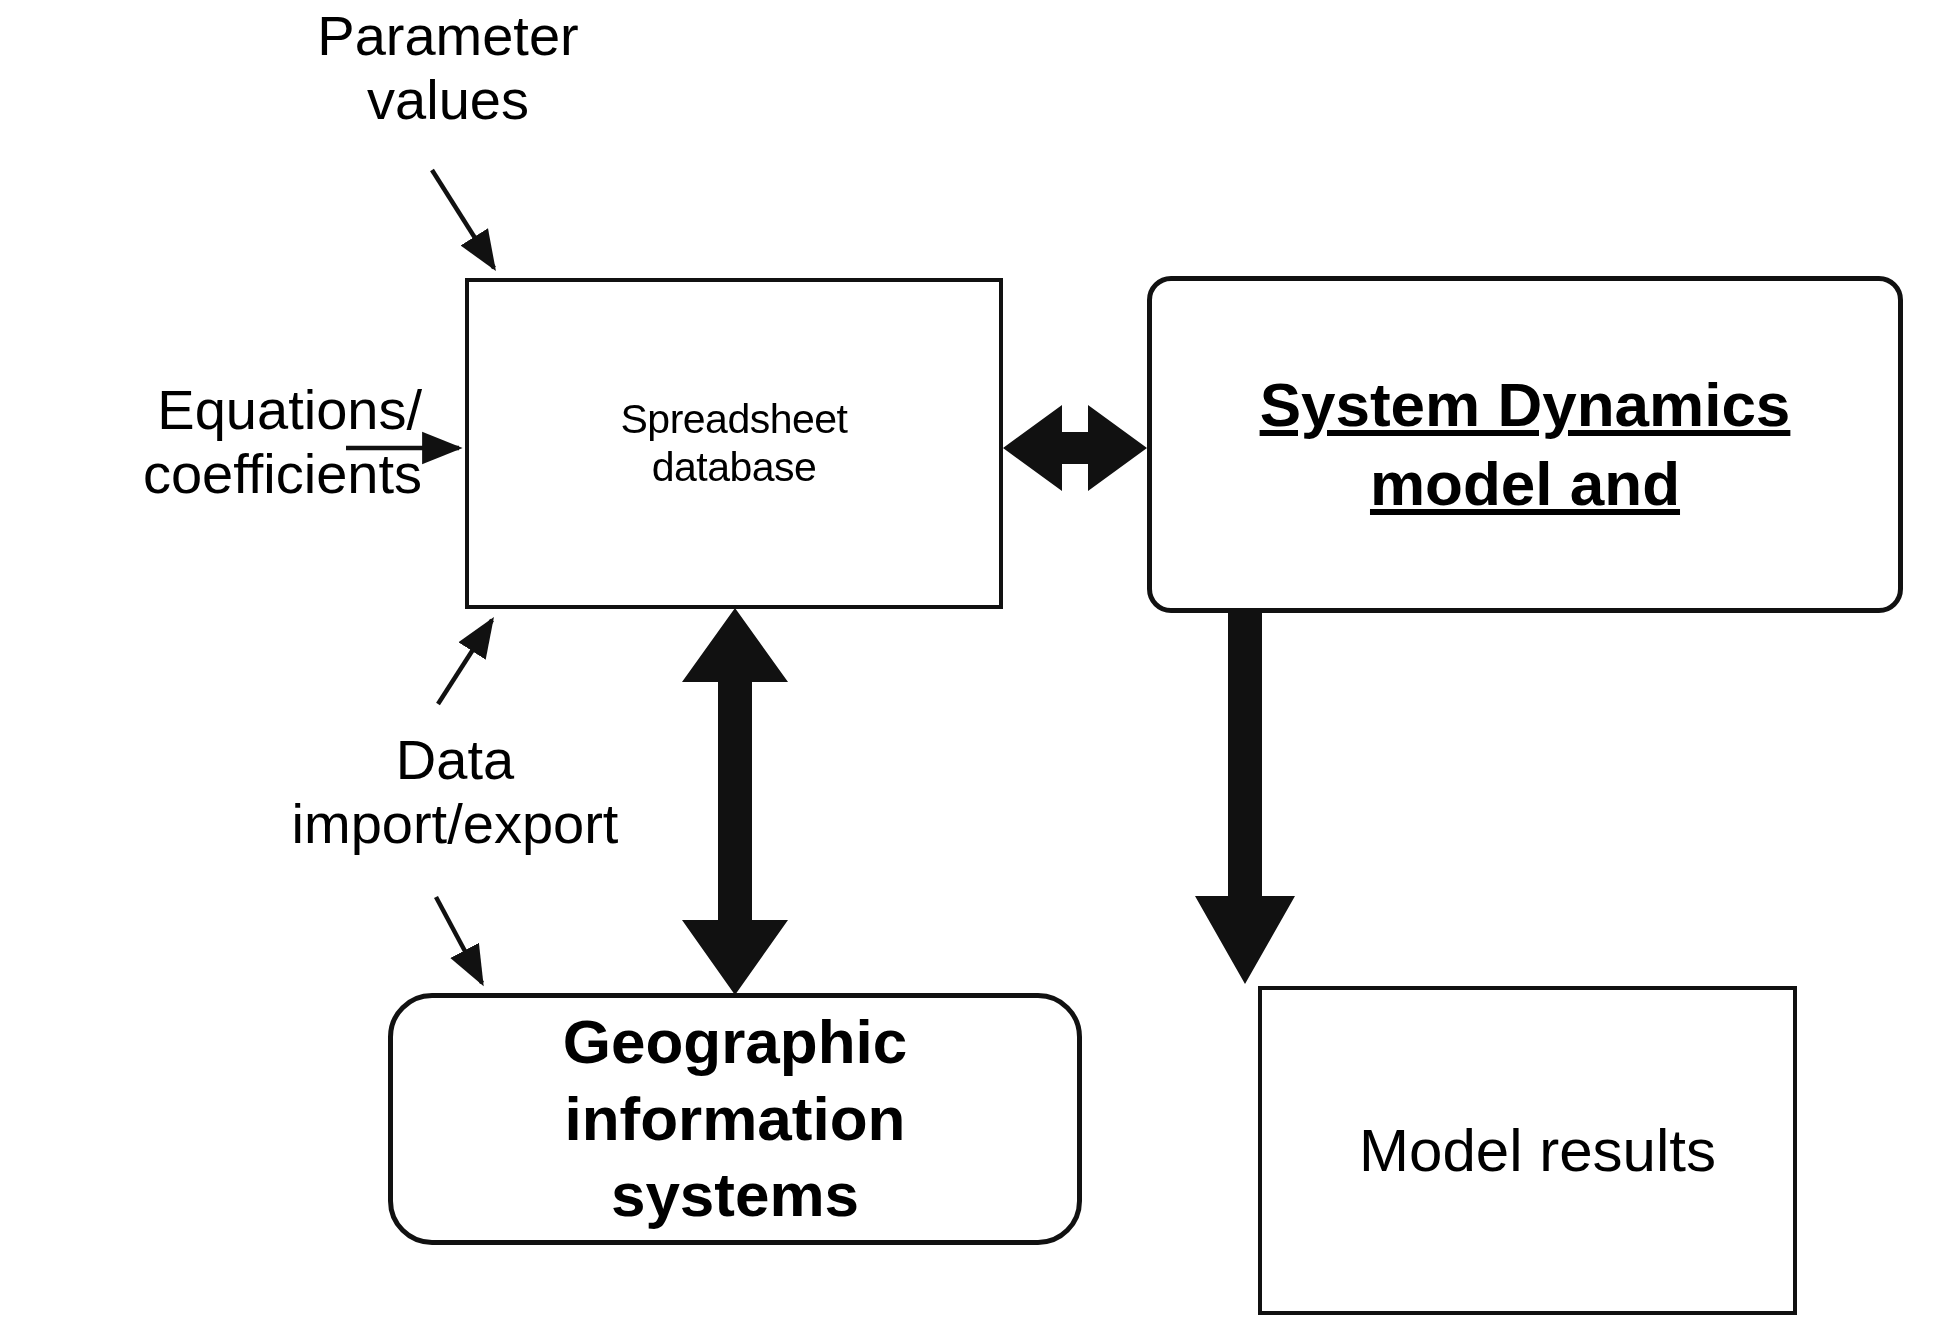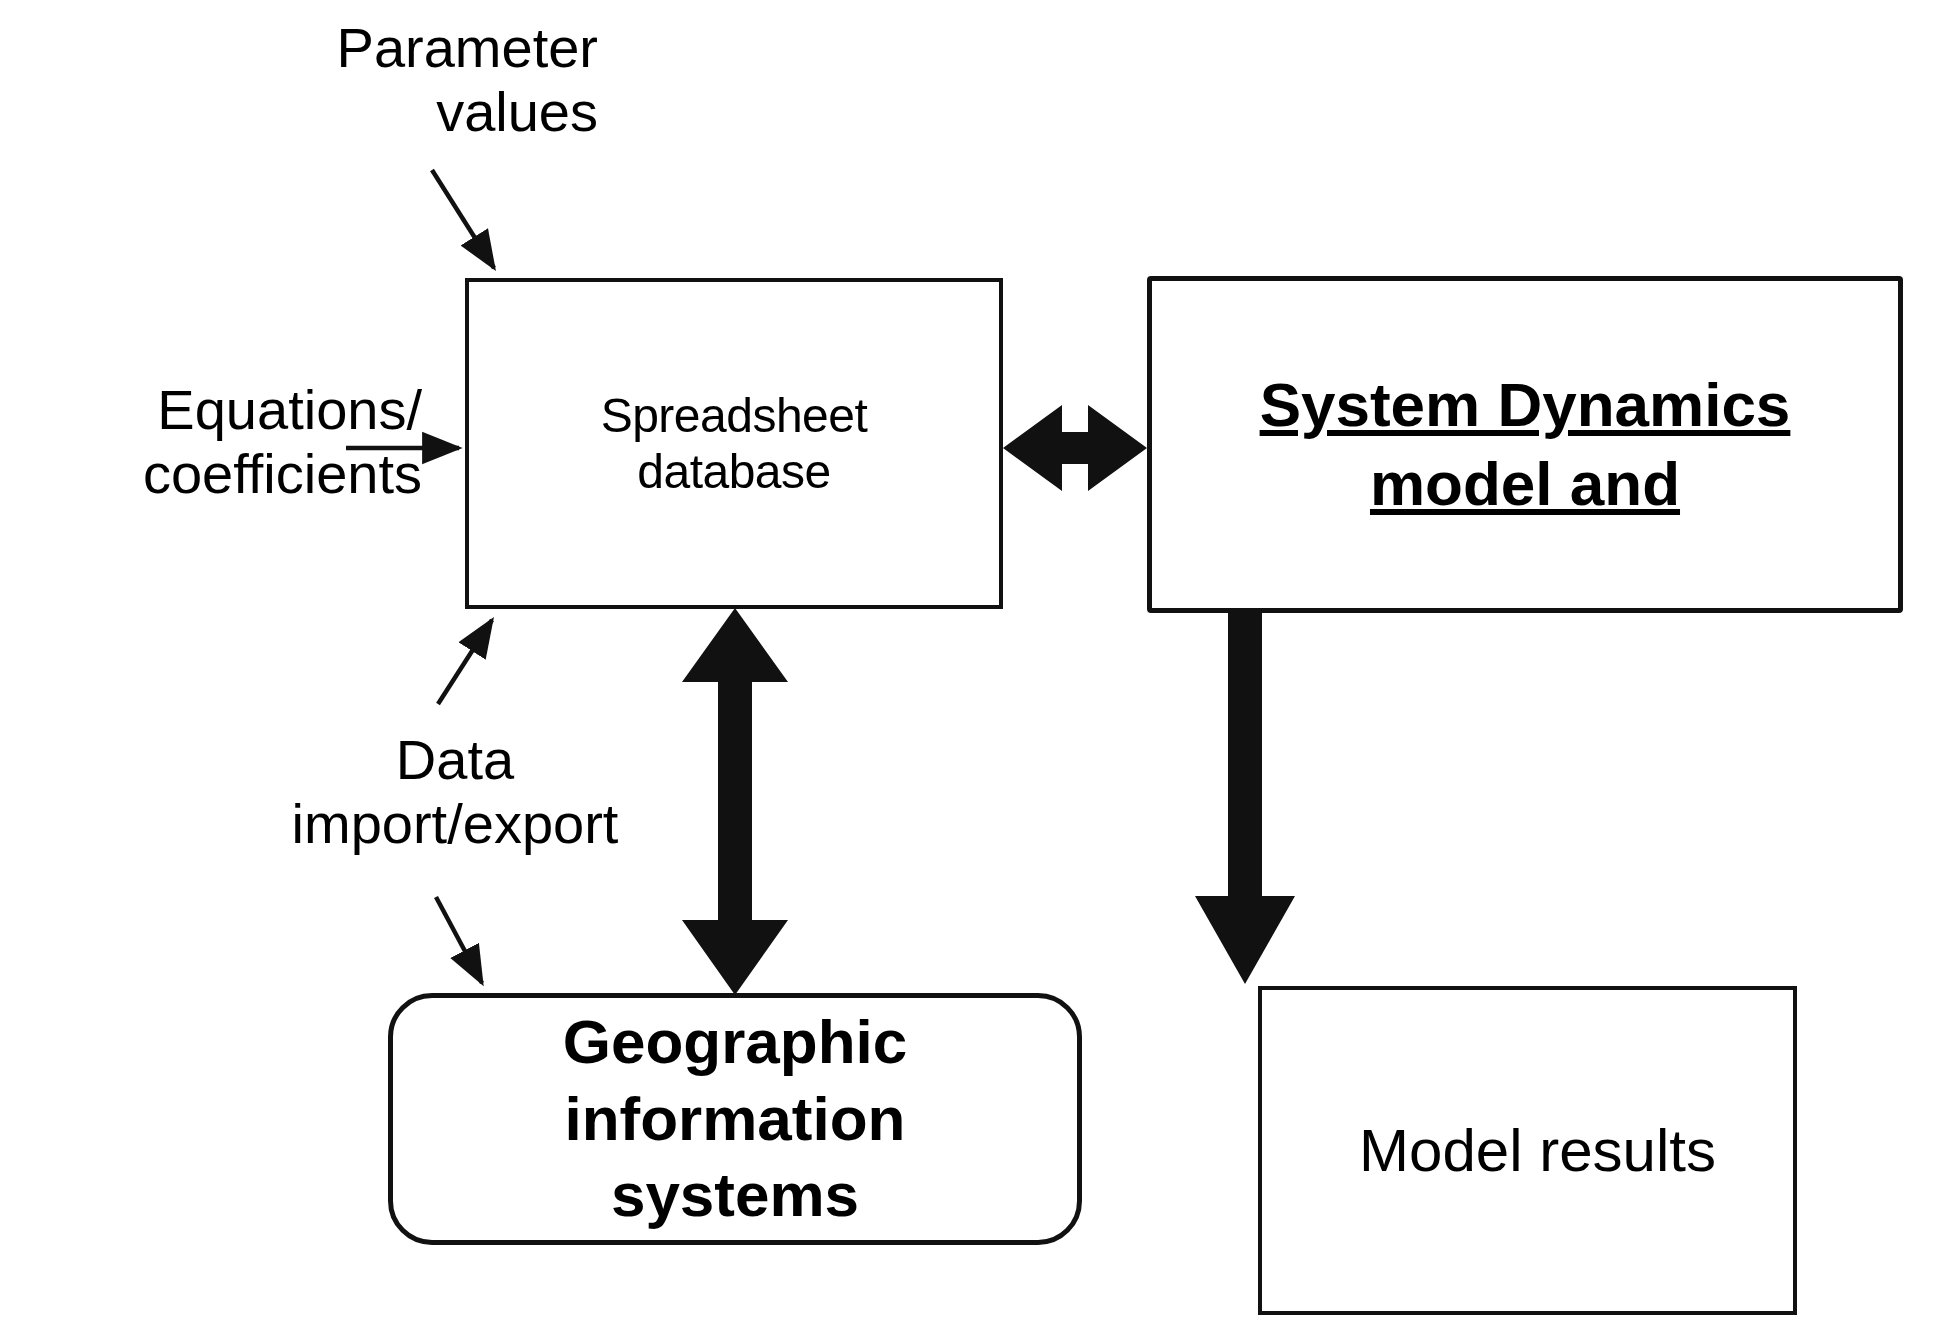--- a/index.html
+++ b/index.html
@@ -6,38 +6,38 @@
   body{width:1934px;height:1344px;overflow:hidden;font-family:"Liberation Sans",sans-serif;color:#000;}
   #stage{position:relative;width:1934px;height:1344px;background:#fff;}
   #svg-layer{position:absolute;left:0;top:0;width:1934px;height:1344px;}
 
   .node{position:absolute;box-sizing:border-box;display:flex;align-items:center;justify-content:center;
         text-align:center;background:#fff;border:4px solid #111;}
   .node .label{display:block;width:100%;line-height:1.16;}
 
   
   #node-spreadsheet{left:465px;top:278px;width:538px;height:331px;border-radius:0;}
-  #node-spreadsheet .label{font-size:48px;font-weight:400;letter-spacing:-0.5px;text-align:center;}
+  #node-spreadsheet .label{font-size:41px;font-weight:400;letter-spacing:-0.5px;text-align:center;}
 
   
-  #node-sd{left:1147px;top:276px;width:756px;height:337px;border-radius:4px;border-width:5px;}
+  #node-sd{left:1147px;top:276px;width:756px;height:337px;border-radius:24px;border-width:5px;}
   #node-sd .label{font-size:62px;font-weight:bold;line-height:1.26;}
   #node-sd .label .ln{display:block;text-decoration:underline;text-underline-offset:4px;
                       text-decoration-thickness:6px;}
 
   
   #node-gis{left:388px;top:993px;width:694px;height:252px;border-radius:44px;border-width:5px;}
   #node-gis .label{font-size:62px;font-weight:bold;line-height:1.24;}
 
   
   #node-results{left:1258px;top:986px;width:539px;height:329px;border-radius:0;padding-left:20px;}
   #node-results .label{font-size:60px;font-weight:400;}
 
   .ann{position:absolute;font-size:56px;line-height:1.14;font-weight:400;white-space:pre-line;}
-  #ann-parameter{left:298px;top:16px;width:300px;text-align:right;}
+  #ann-parameter{left:298px;top:4px;width:300px;text-align:center;}
   #ann-equations{left:22px;top:378px;width:400px;text-align:right;}
   #ann-data{left:240px;top:728px;width:430px;text-align:center;}
 </style>
 </head>
 <body>
 
 <div id="stage">
 
   <svg id="svg-layer" viewBox="0 0 1934 1344">
     <defs>

